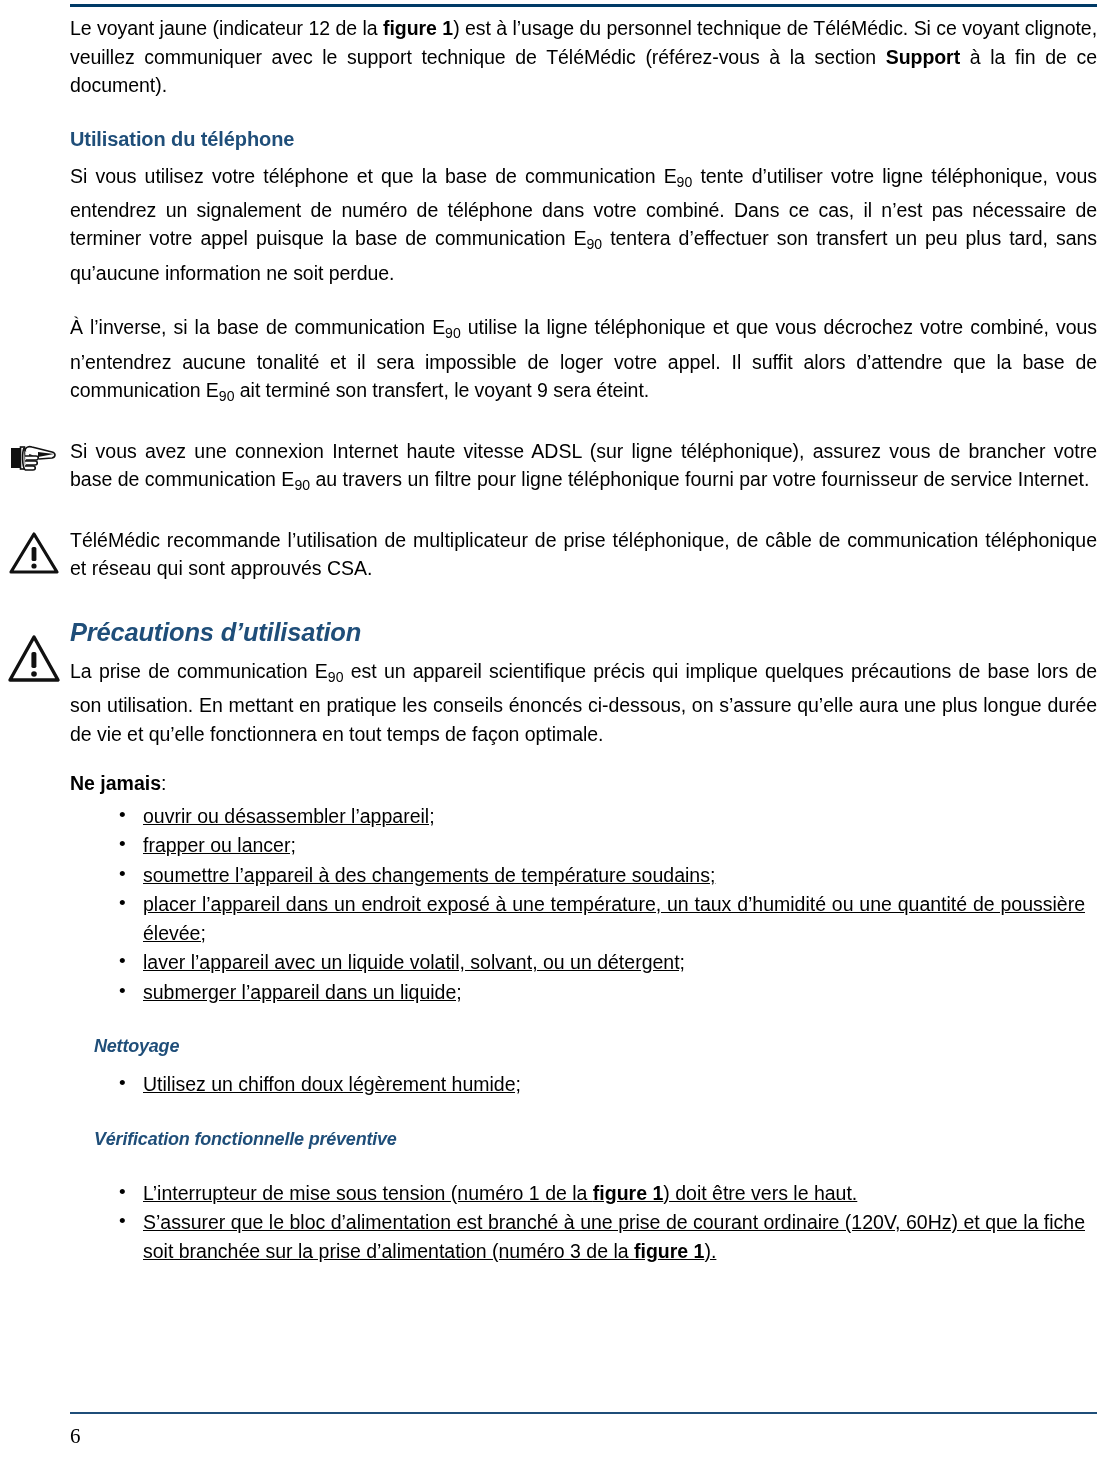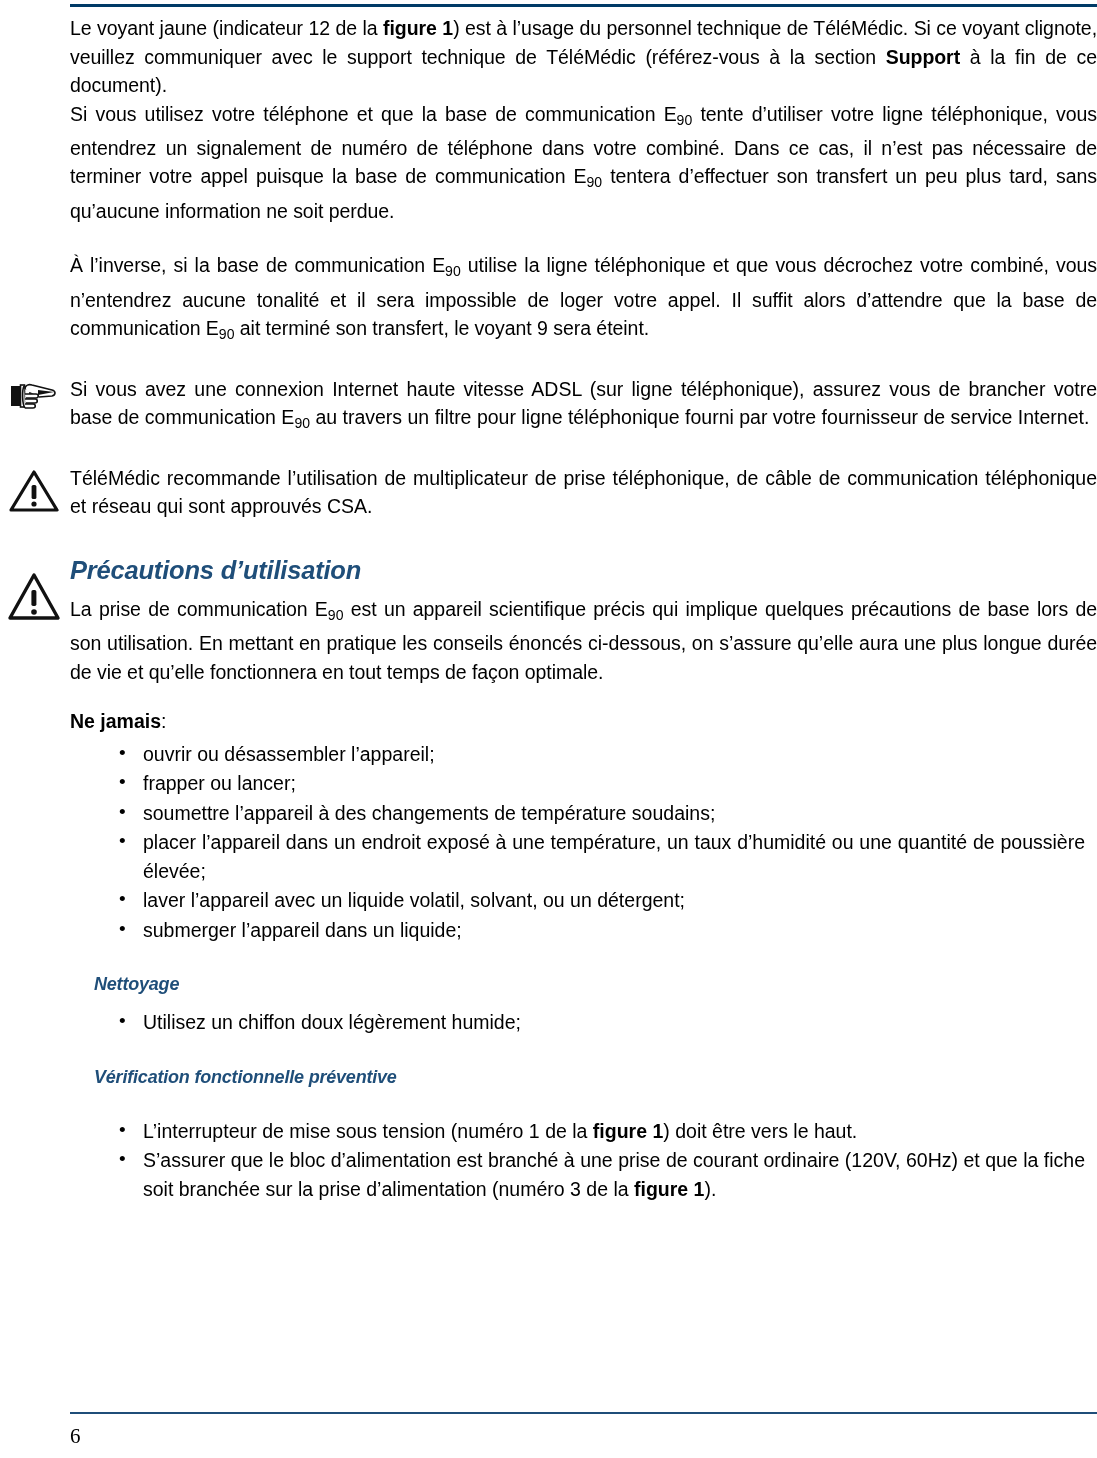--- a/index.html
+++ b/index.html
@@ -123,20 +123,21 @@
     padding: 0;
     list-style: none;
   }
   ul.doc-list > li {
     position: relative;
     padding-left: 73px;
     font-size: 19.5px;
     line-height: 28.5px;
     margin: 0 12px 1px 0;
     text-align: left;
+    text-decoration: underline;
   }
   ul.doc-list > li::before {
     content: "\2022";
     position: absolute;
     left: 49px;
     top: -1px;
     font-size: 19px;
     line-height: 28.5px;
   }
   ul.doc-list.wrap-just > li { text-align: justify; }
@@ -176,20 +177,21 @@
 <body>
 
 <div class="page">
 
   <div class="header-rule"></div>
 
   <div class="content">
 
     <p class="body-text"><span>Le voyant jaune (indicateur 12 de la </span><b>figure 1</b><span>) est à l’usage du personnel technique de TéléMédic. Si ce voyant clignote, veuillez communiquer avec le support technique de TéléMédic (référez-vous à la section </span><b>Support</b><span> à la fin de ce document).</span></p>
 
+    <h2 class="heading-blue">Utilisation du téléphone</h2>
 
     <p class="body-text"><span>Si vous utilisez votre téléphone et que la base de communication E</span><sub class="sub90">90</sub><span> tente d’utiliser votre ligne téléphonique, vous entendrez un signalement de numéro de téléphone dans votre combiné. Dans ce cas, il n’est pas nécessaire de terminer votre appel puisque la base de communication E</span><sub class="sub90">90</sub><span> tentera d’effectuer son transfert un peu plus tard, sans qu’aucune information ne soit perdue.</span></p>
 
     <p class="body-text spaced"><span>À l’inverse, si la base de communication E</span><sub class="sub90">90</sub><span> utilise la ligne téléphonique et que vous décrochez votre combiné, vous n’entendrez aucune tonalité et il sera impossible de loger votre appel. Il suffit alors d’attendre que la base de communication E</span><sub class="sub90">90</sub><span> ait terminé son transfert, le voyant 9 sera éteint.</span></p>
 
     <div class="note-block">
       <span class="note-icon">
         <svg viewBox="0 0 56 46" width="56" height="46" aria-hidden="true">
           <g fill="none" stroke="#111111" stroke-width="1.6">
             <rect x="3" y="9" width="9" height="20" fill="#111111" stroke="none"></rect>

